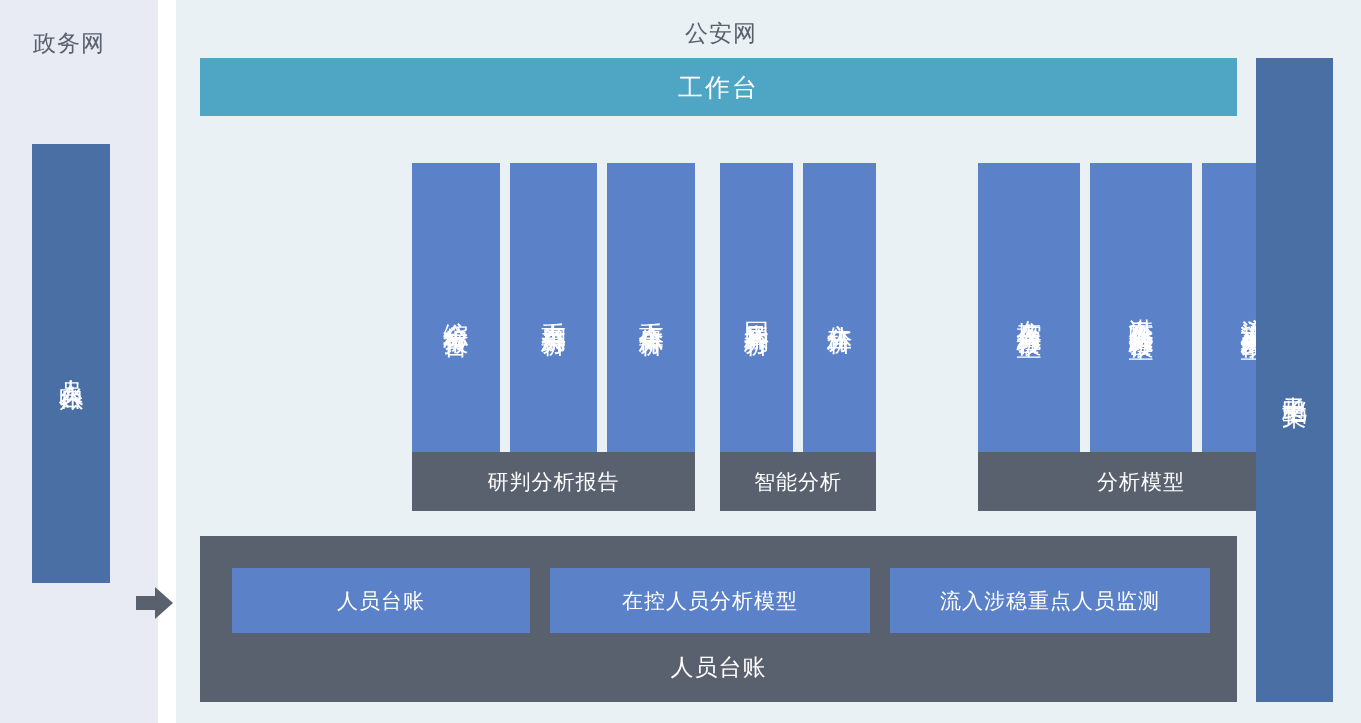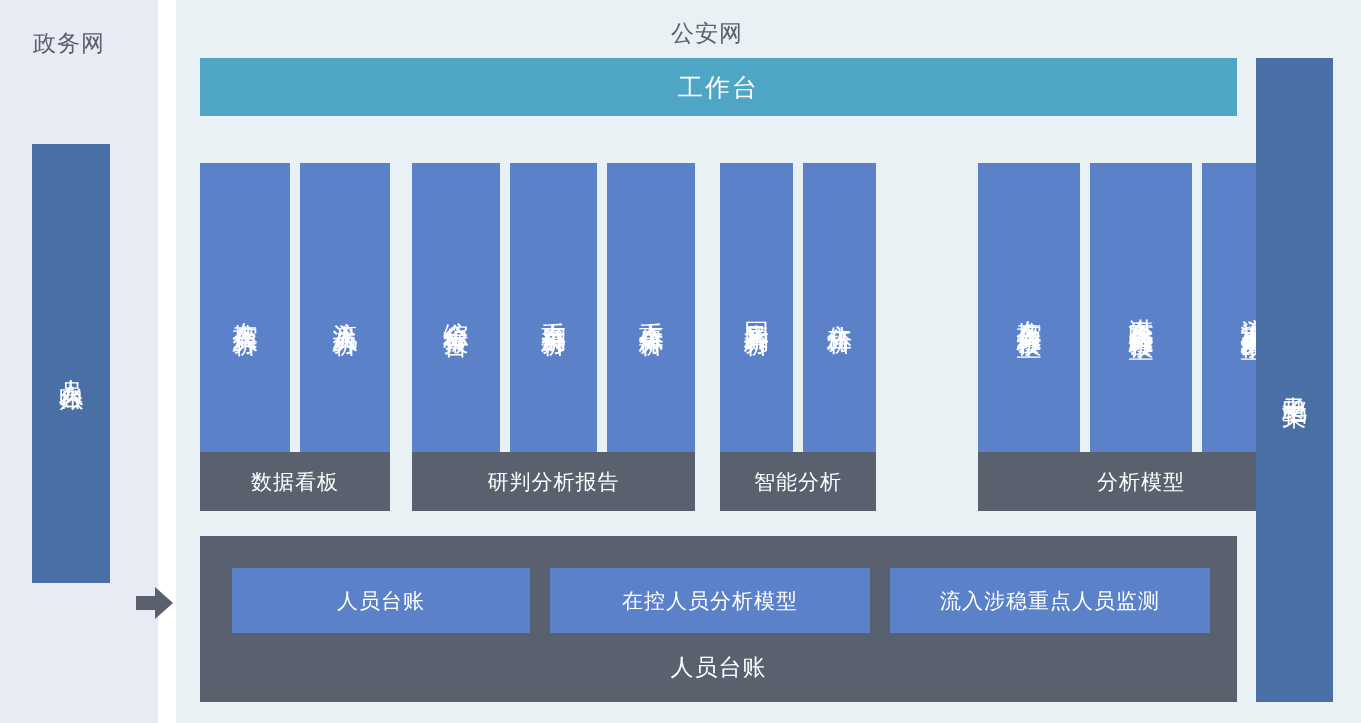--- a/index.html
+++ b/index.html
@@ -39,21 +39,21 @@
   #flow-arrow{
     position:absolute;left:136px;top:584px;width:38px;height:38px;
   }
   
   #policenet-panel{
     position:absolute;left:176px;top:0;width:1185px;height:723px;
     background:#e9f1f4;
   }
   #policenet-title{
     position:absolute;left:0;top:18px;width:1062px;
-    text-align:center;font-size:23px;color:#5a616e;letter-spacing:1px;
+    text-align:center;font-size:23px;color:#5a616e;letter-spacing:1px;padding-left:14px;
   }
   #workbench-bar{
     position:absolute;left:24px;top:58px;width:1037px;height:58px;
     background:#4ea5c4;
     display:flex;align-items:center;justify-content:center;
   }
   #workbench-bar .label{font-size:25px;color:#ffffff;letter-spacing:2px;}
   
   #groups-row{
     position:absolute;left:24px;top:163px;height:348px;width:1061px;
@@ -133,33 +133,20 @@
 <div id="policenet-panel">
 
   <div id="policenet-title">公安网</div>
 
   <div id="workbench-bar">
     <span class="label">工作台</span>
   </div>
 
   <div id="groups-row">
 
-    <div class="group" id="group-0">
-      <div class="group-cards">
-        <div class="card">
-          <span class="vtext">在控人员分析</span>
-        </div>
-        <div class="card">
-          <span class="vtext">流入人员分析</span>
-        </div>
-      </div>
-      <div class="group-bar">
-        <span class="label">数据看板</span>
-      </div>
-    </div>
 
     <div class="group" id="group-1">
       <div class="group-cards">
         <div class="card">
           <span class="vtext">综合分析报告</span>
         </div>
         <div class="card">
           <span class="vtext">重点类别分析</span>
         </div>
         <div class="card">

